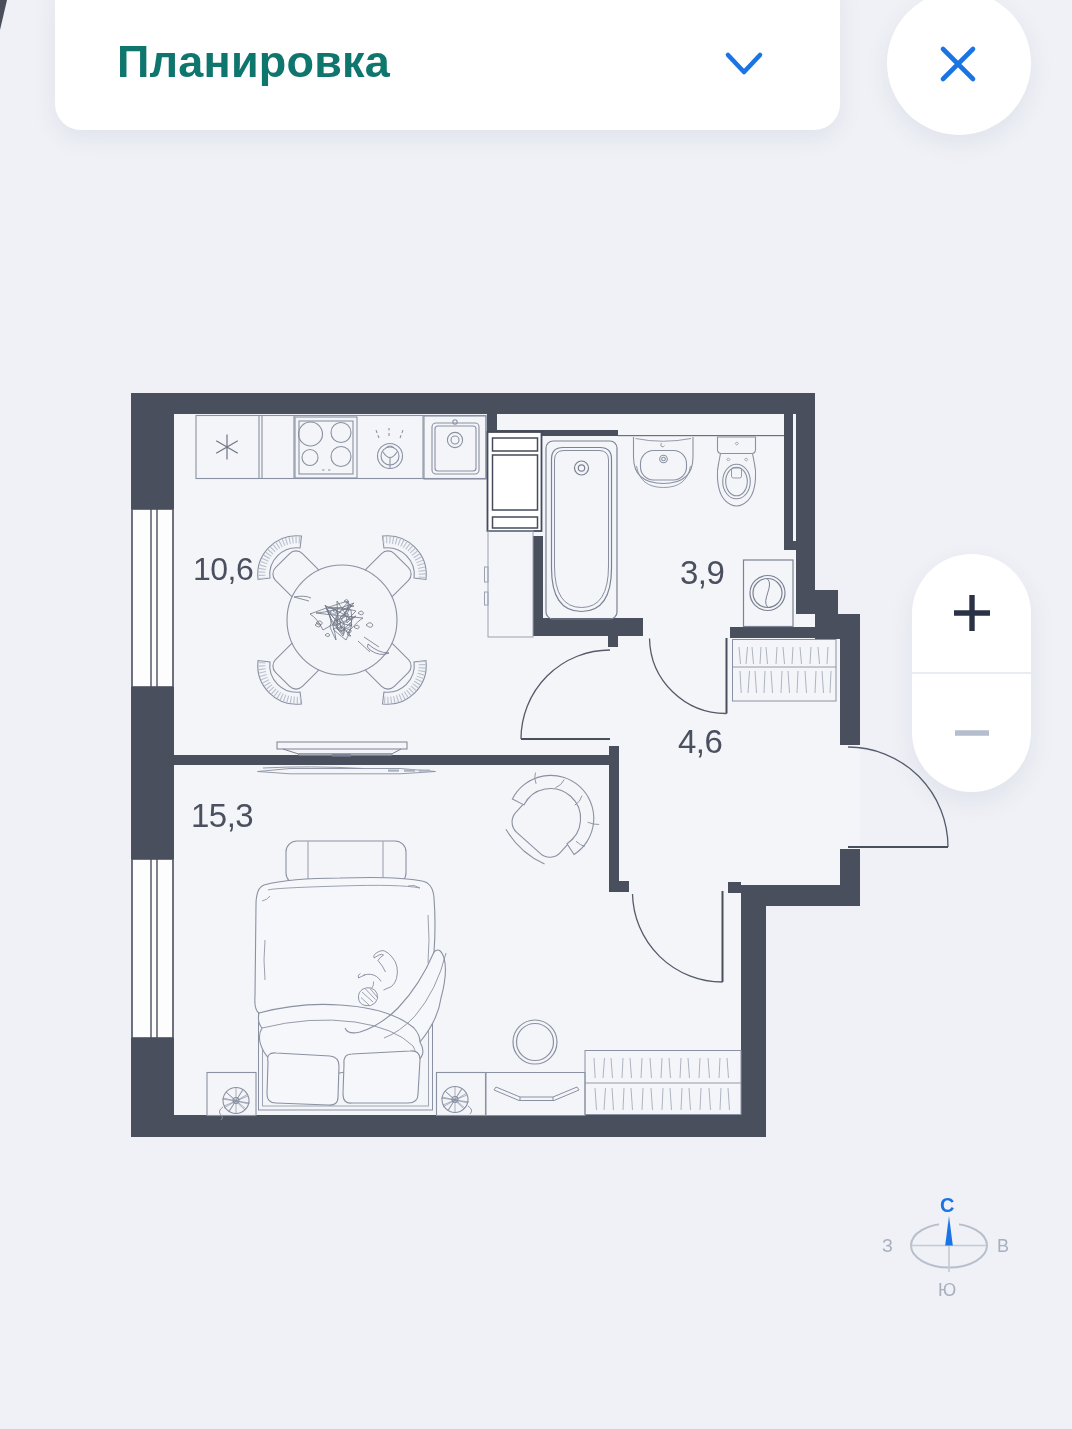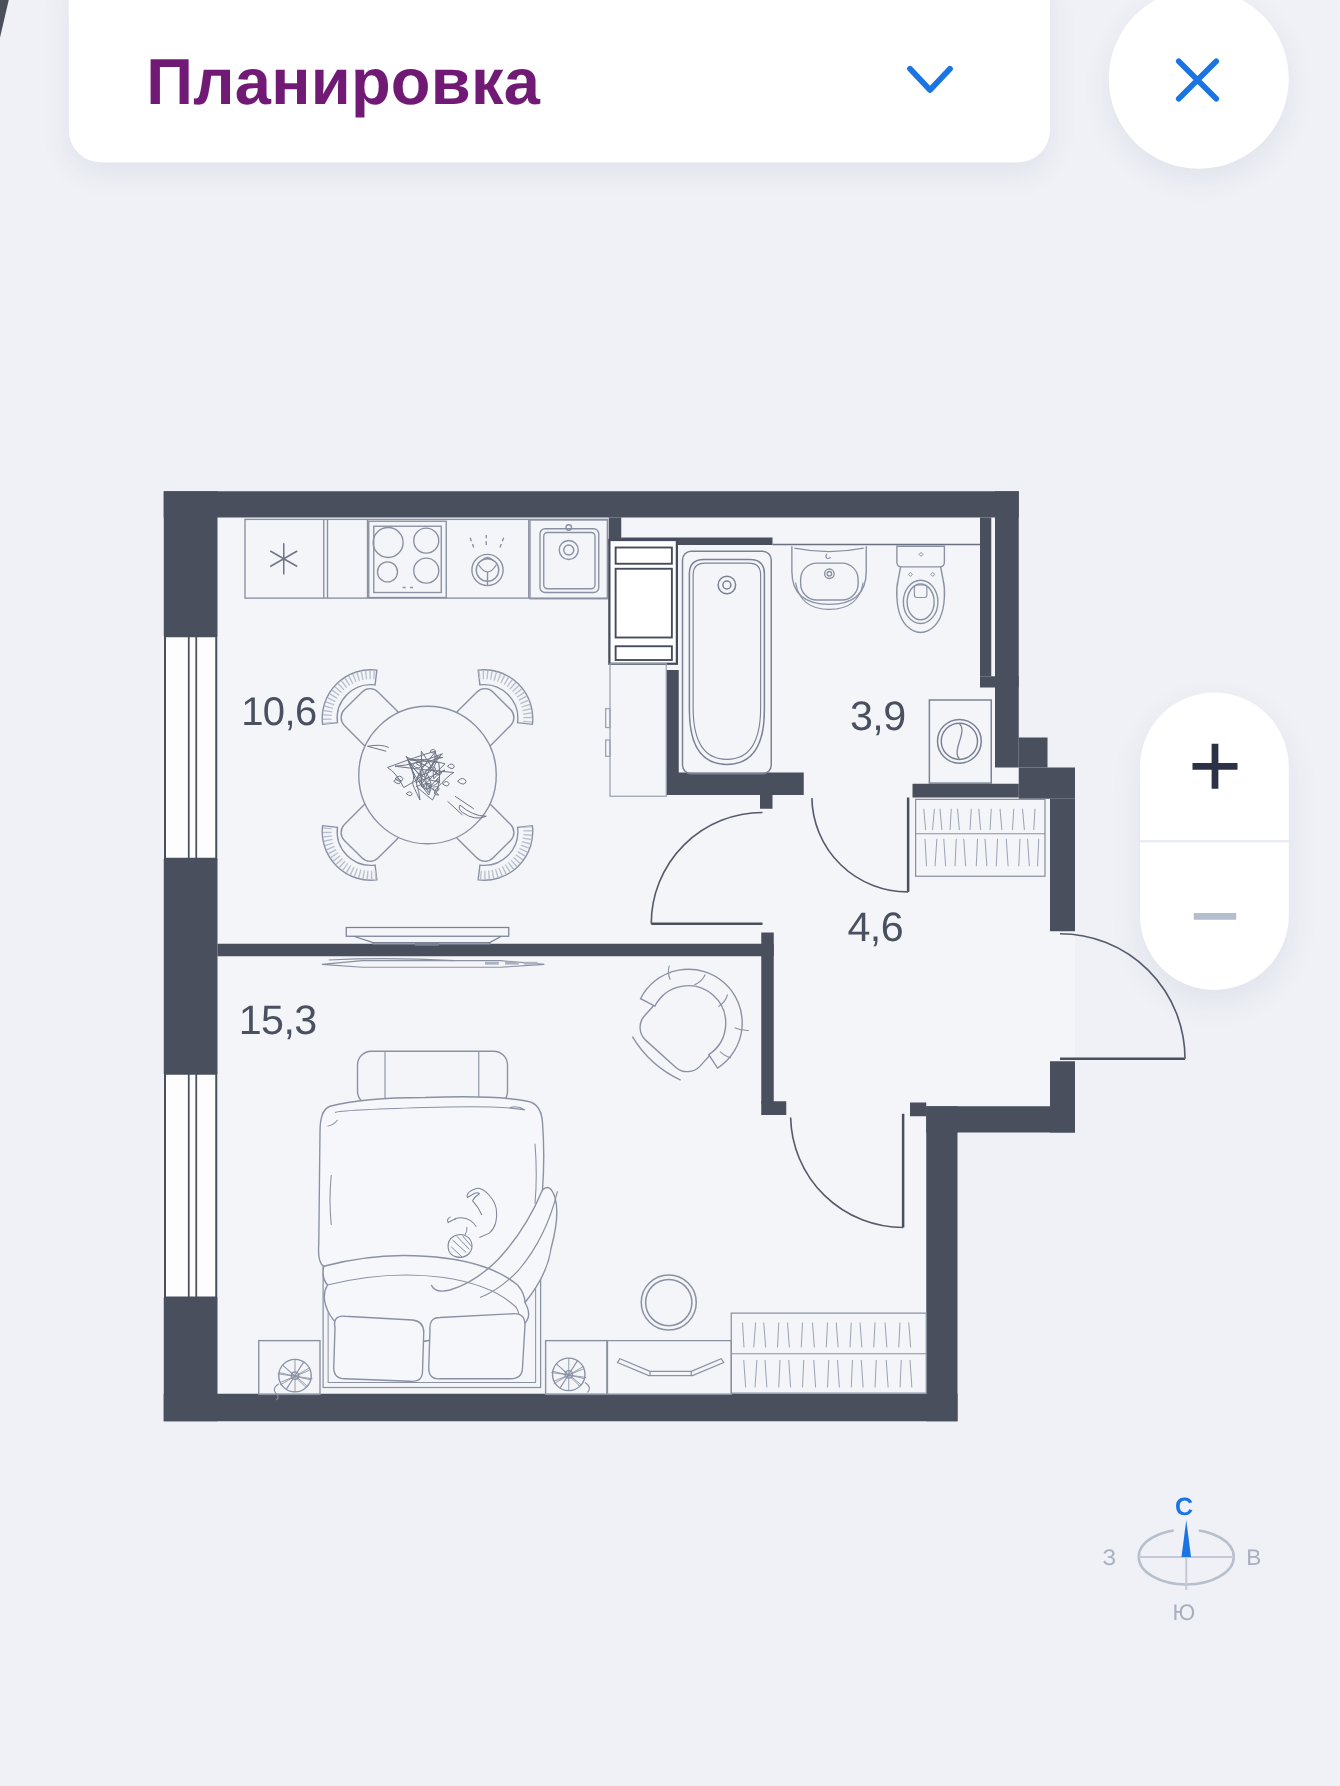--- a/index.html
+++ b/index.html
@@ -8,21 +8,21 @@
 </style>
 </head>
 <body>
 
 <svg class="abs" style="left:0;top:0" width="40" height="40">
     <polygon points="0,0 7,0 0,30" fill="#4a4f5a"></polygon>
   </svg>
 
 <div class="abs" style="left:55px;top:-26px;width:785px;height:156px;background:#fff;border-radius:26px;box-shadow:0 8px 24px rgba(50,70,110,0.08)"></div>
 
-<div class="abs" style="left:117px;top:36px;font-size:52px;font-weight:bold;color:#701a75;letter-spacing:0.2px">Планировка</div>
+<div class="abs" style="left:117px;top:36px;font-size:45px;font-weight:bold;color:#0f766e;letter-spacing:0.2px">Планировка</div>
 
 <svg class="abs" style="left:724px;top:48px" width="40" height="32">
     <path d="M4 7 L20 24 L36 7" fill="none" stroke="#1b74e4" stroke-width="4.6" stroke-linecap="round" stroke-linejoin="round"></path>
   </svg>
 
 <div class="abs" style="left:887px;top:-9px;width:144px;height:144px;background:#fff;border-radius:50%;box-shadow:0 8px 24px rgba(50,70,110,0.08)"></div>
 
 <svg class="abs" style="left:938px;top:44px" width="42" height="42">
     <path d="M5 5 L35 35 M35 5 L5 35" stroke="#1b74e4" stroke-width="4.6" stroke-linecap="round"></path>
   </svg>

